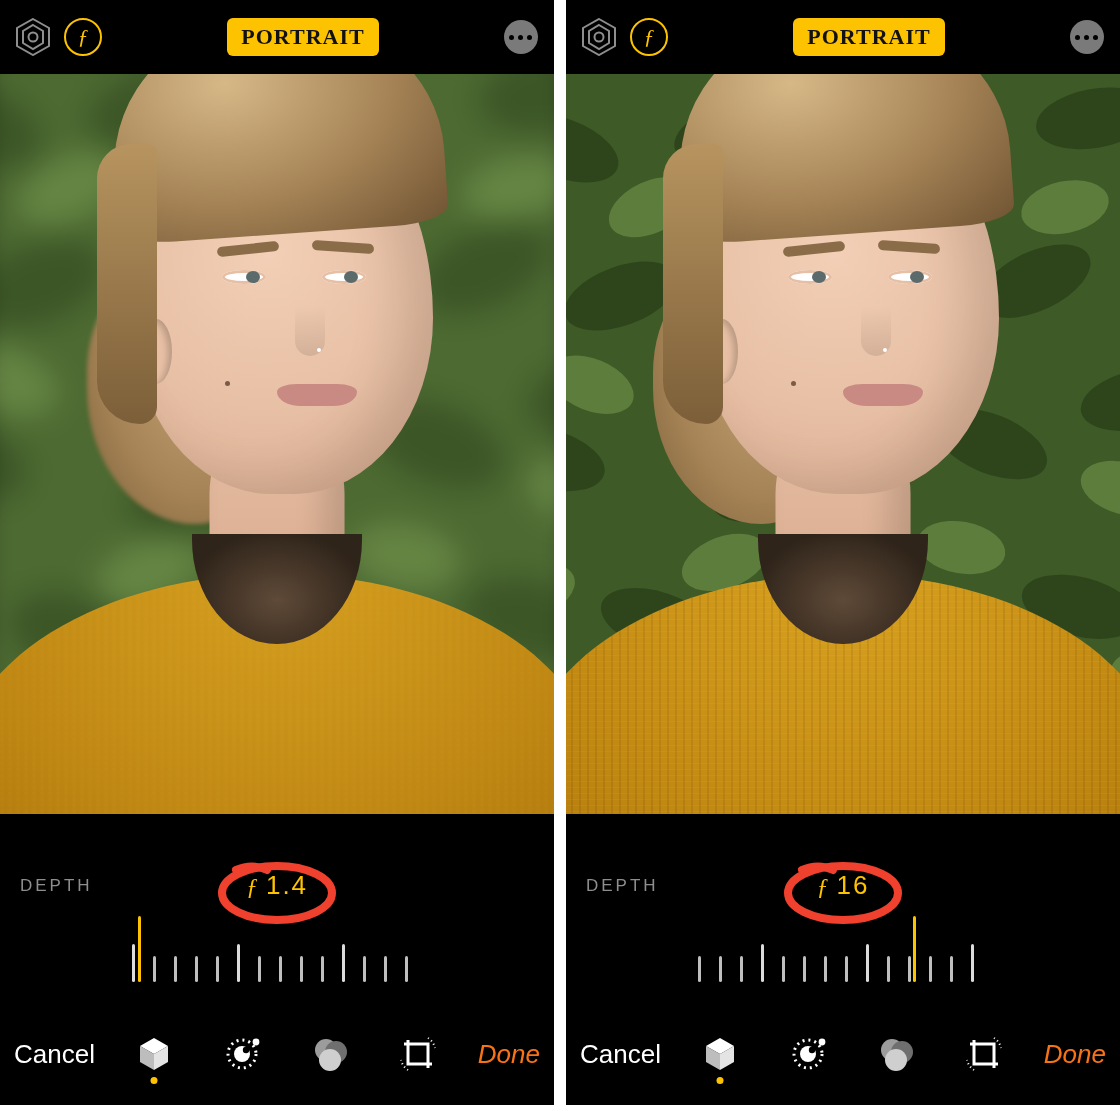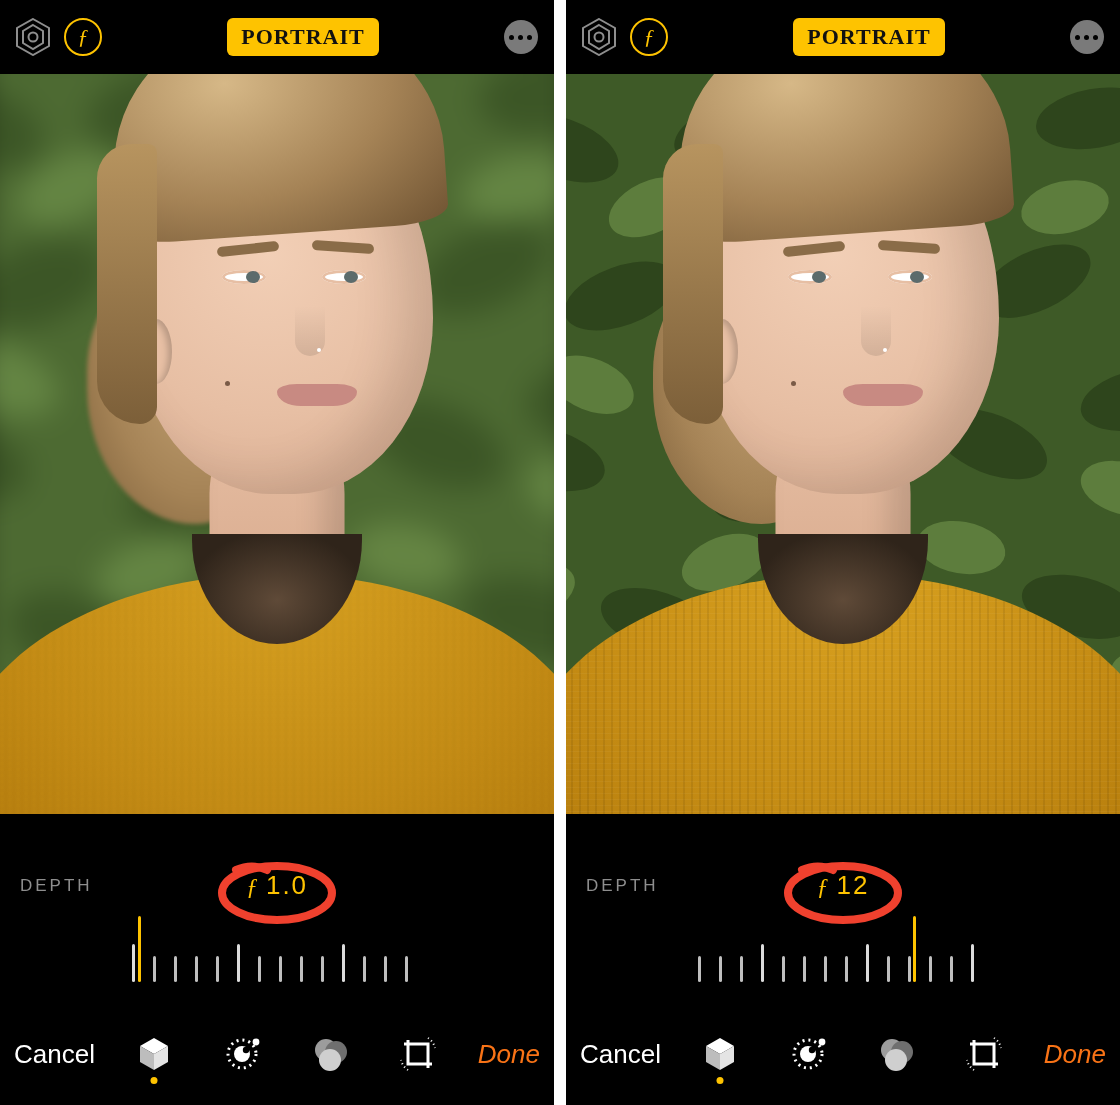--- a/index.html
+++ b/index.html
@@ -360,21 +360,21 @@
           <div class="sweater">
               <div class="neckhole"></div>
             </div>
         </div>
       </div>
     </div>
 
     <div class="depth-section">
       <div class="depth-label">DEPTH</div>
       <div class="fvalue">
-        <span class="fglyph">ƒ</span><span>1.0</span>
+        <span class="fglyph">ƒ</span><span>1.4</span>
       </div>
       <svg class="annot" width="130" height="70" viewBox="0 0 130 70">
         <ellipse cx="65" cy="35" rx="55" ry="27" fill="none" stroke="#f0412e" stroke-width="8"></ellipse>
         <path d="M24 12 Q40 5 55 12" fill="none" stroke="#f0412e" stroke-width="8" stroke-linecap="round"></path>
       </svg>
       <div class="ruler">
         <div class="indicator" style="left:2%"></div>
         <div class="tick tall"></div>
           <div class="tick"></div>
           <div class="tick"></div>
@@ -512,21 +512,21 @@
           <div class="sweater">
               <div class="neckhole"></div>
             </div>
         </div>
       </div>
     </div>
 
     <div class="depth-section">
       <div class="depth-label">DEPTH</div>
       <div class="fvalue">
-        <span class="fglyph">ƒ</span><span>12</span>
+        <span class="fglyph">ƒ</span><span>16</span>
       </div>
       <svg class="annot" width="130" height="70" viewBox="0 0 130 70">
         <ellipse cx="65" cy="35" rx="55" ry="27" fill="none" stroke="#f0412e" stroke-width="8"></ellipse>
         <path d="M24 12 Q40 5 55 12" fill="none" stroke="#f0412e" stroke-width="8" stroke-linecap="round"></path>
       </svg>
       <div class="ruler">
         <div class="indicator" style="left:74%"></div>
         <div class="tick"></div>
           <div class="tick"></div>
           <div class="tick"></div>

